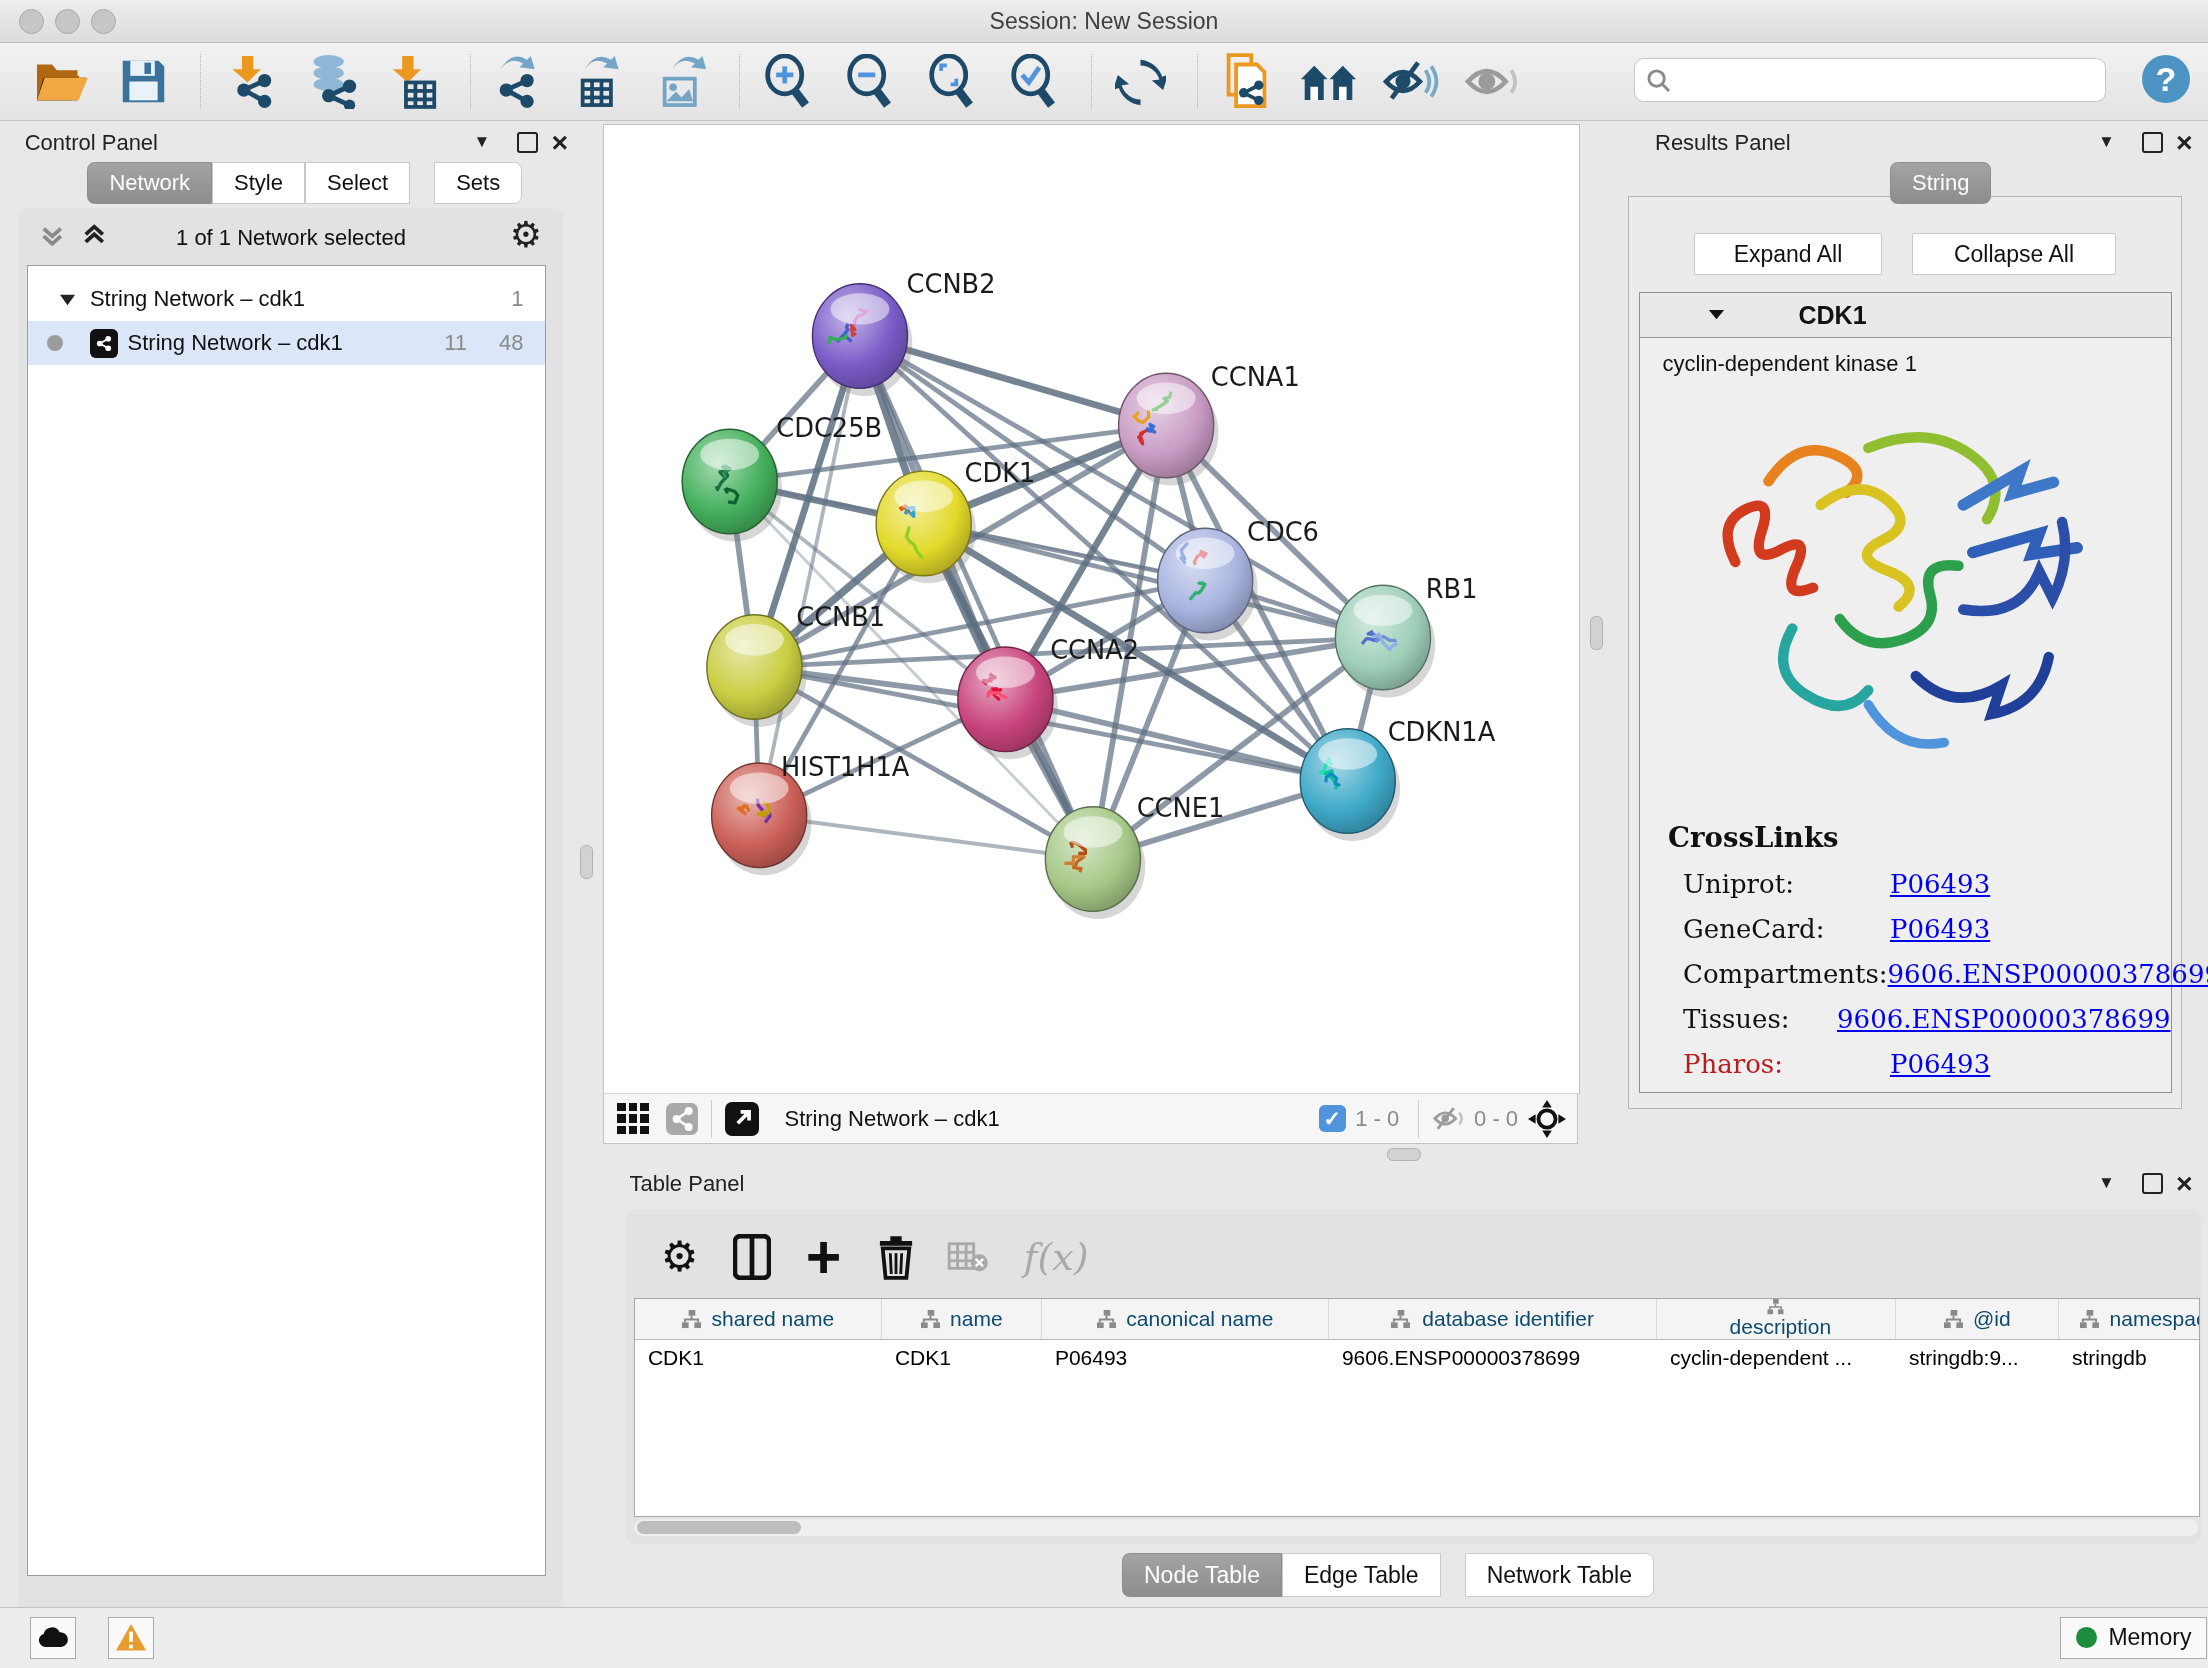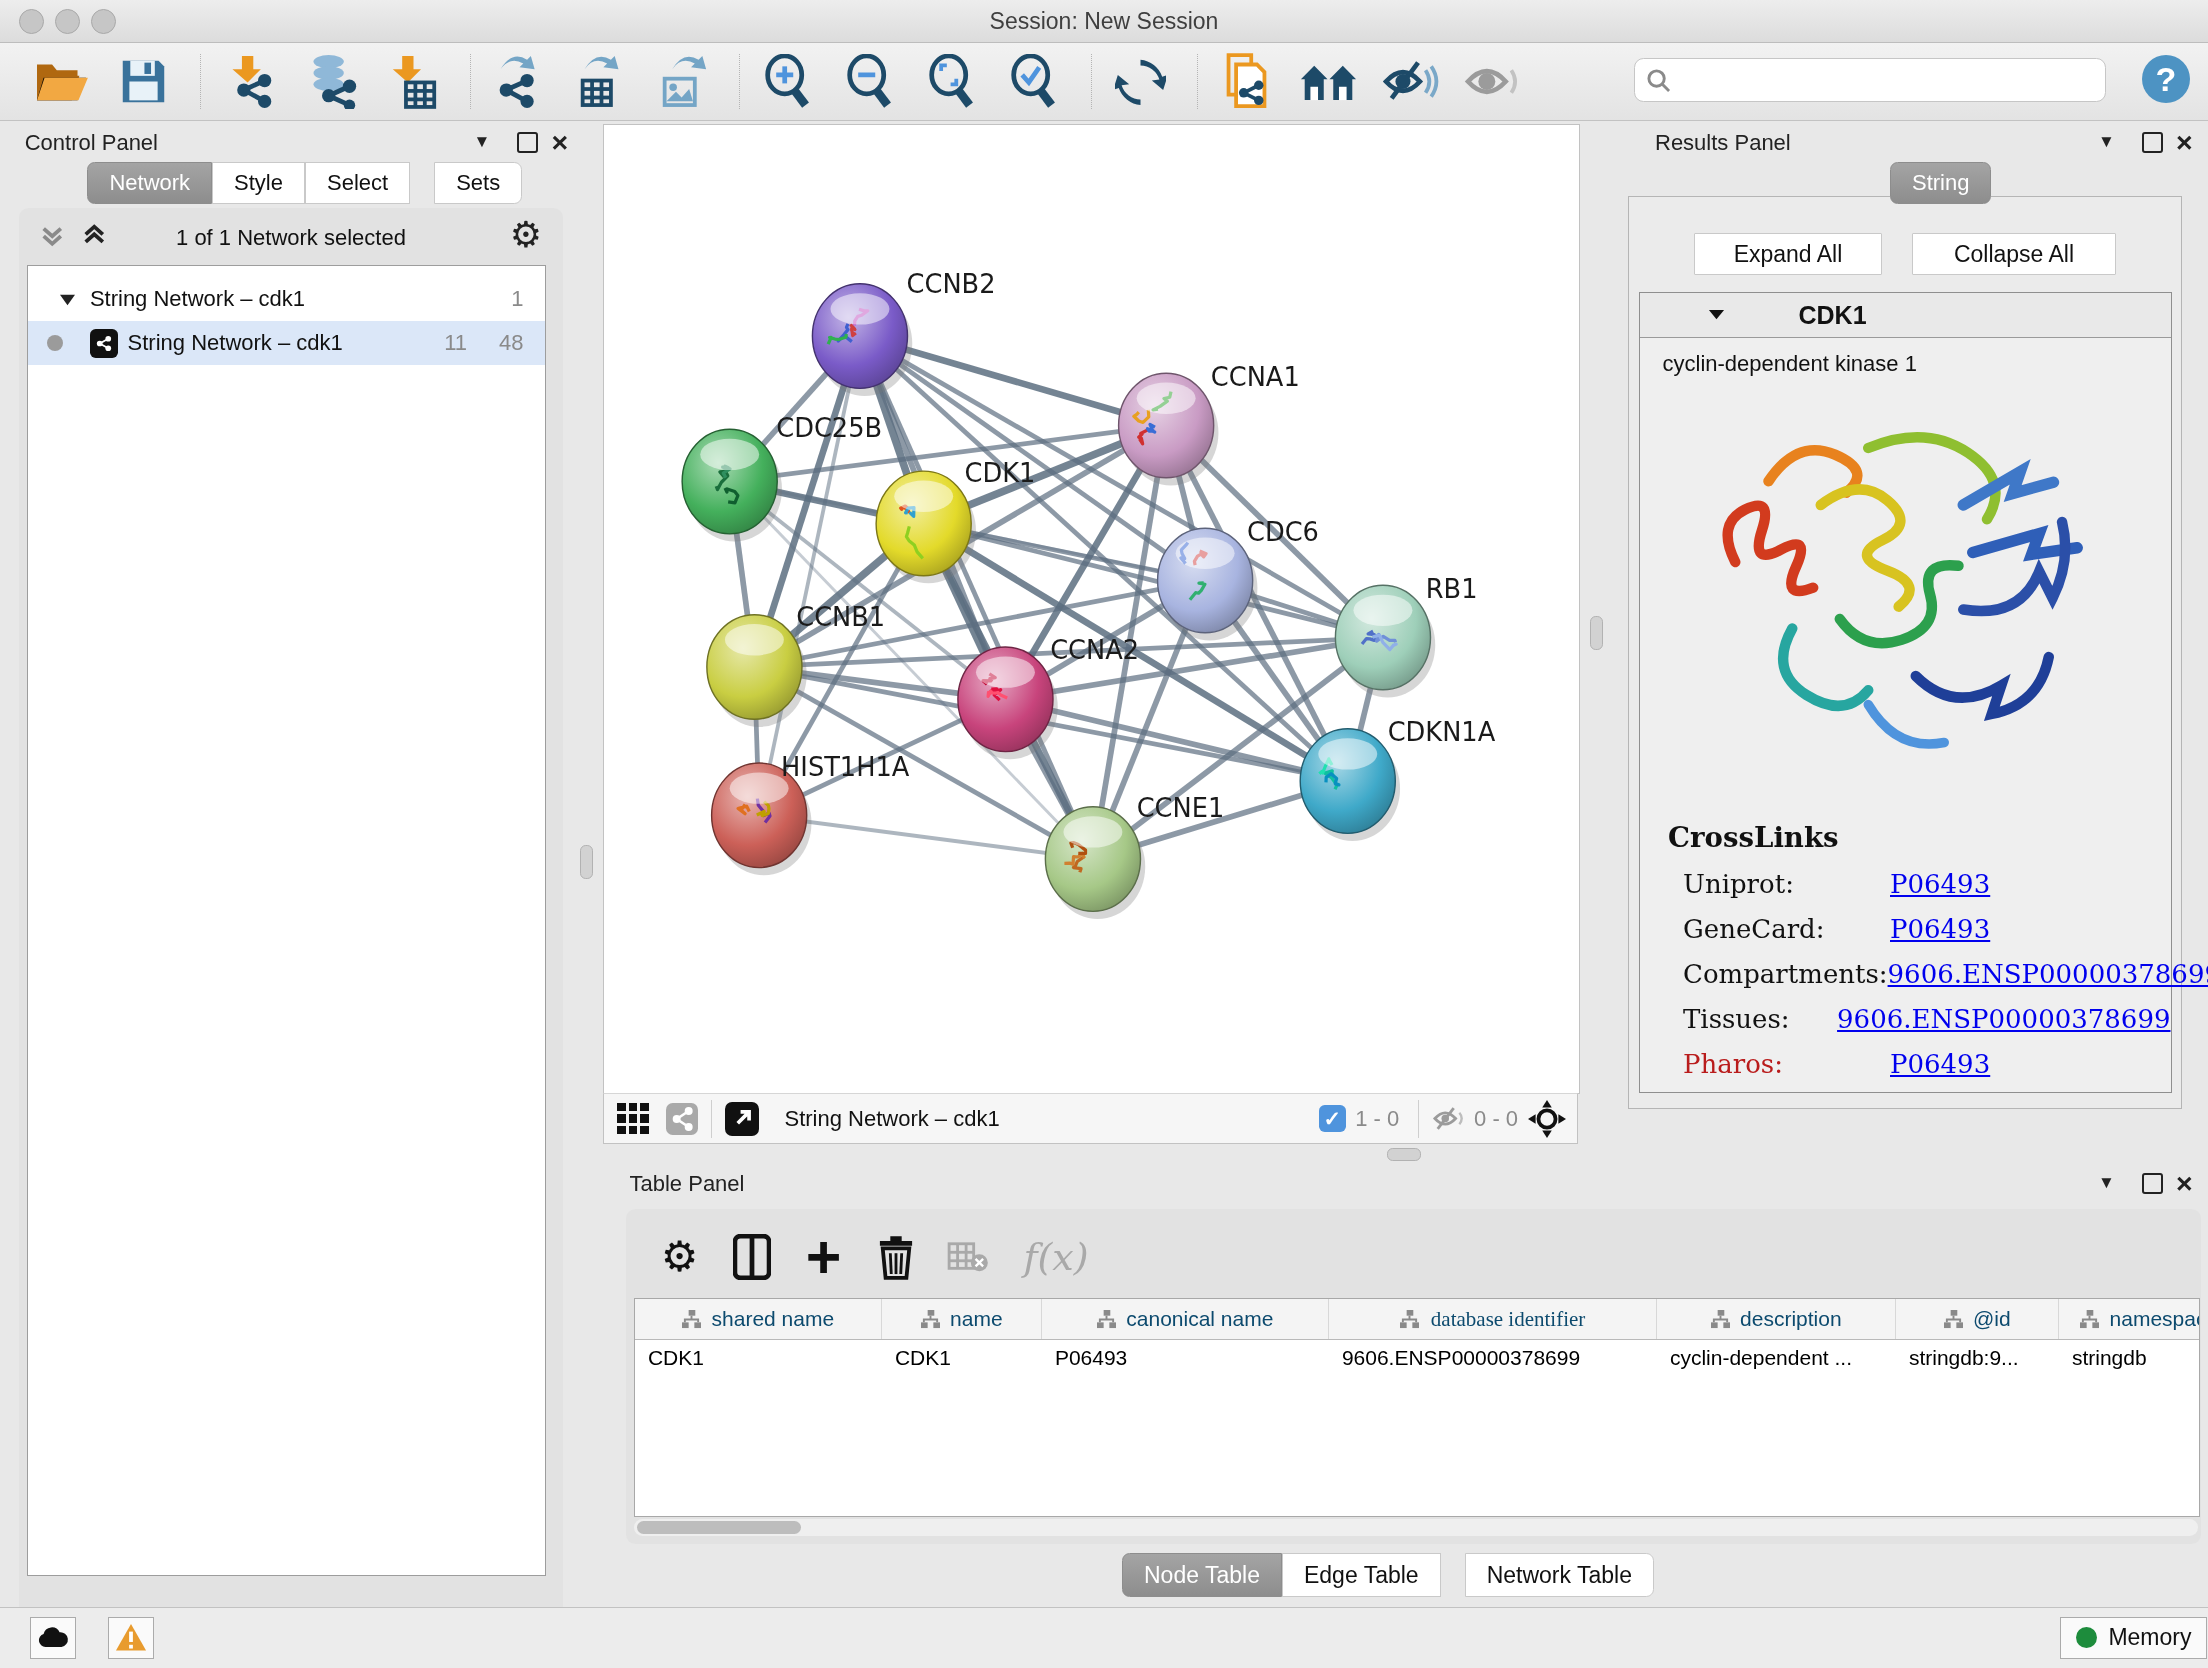--- a/index.html
+++ b/index.html
@@ -768,23 +768,23 @@
           <svg width="21" height="19" viewBox="0 0 22 20">
             <g fill="#8a8a8a">
               <rect x="8" y="0" width="7" height="6"></rect>
               <rect x="1" y="13" width="7" height="6"></rect>
               <rect x="14" y="13" width="7" height="6"></rect>
             </g>
             <g stroke="#8a8a8a" stroke-width="2" fill="none">
               <path d="M11 6 v4 M4 13 v-3 h14 v3"></path>
             </g>
           </svg>
-          <span style="margin-left: 11px; font-family: Liberation Serif, serif;">database identifier</span>
+          <span style="margin-left: 11px;">database identifier</span>
         </div>
-        <div class="tbl-hc" style="width: 239px;">
+        <div class="tbl-hc" style="width: 239px; flex-direction: column;">
           <svg width="21" height="19" viewBox="0 0 22 20">
             <g fill="#8a8a8a">
               <rect x="8" y="0" width="7" height="6"></rect>
               <rect x="1" y="13" width="7" height="6"></rect>
               <rect x="14" y="13" width="7" height="6"></rect>
             </g>
             <g stroke="#8a8a8a" stroke-width="2" fill="none">
               <path d="M11 6 v4 M4 13 v-3 h14 v3"></path>
             </g>
           </svg>

